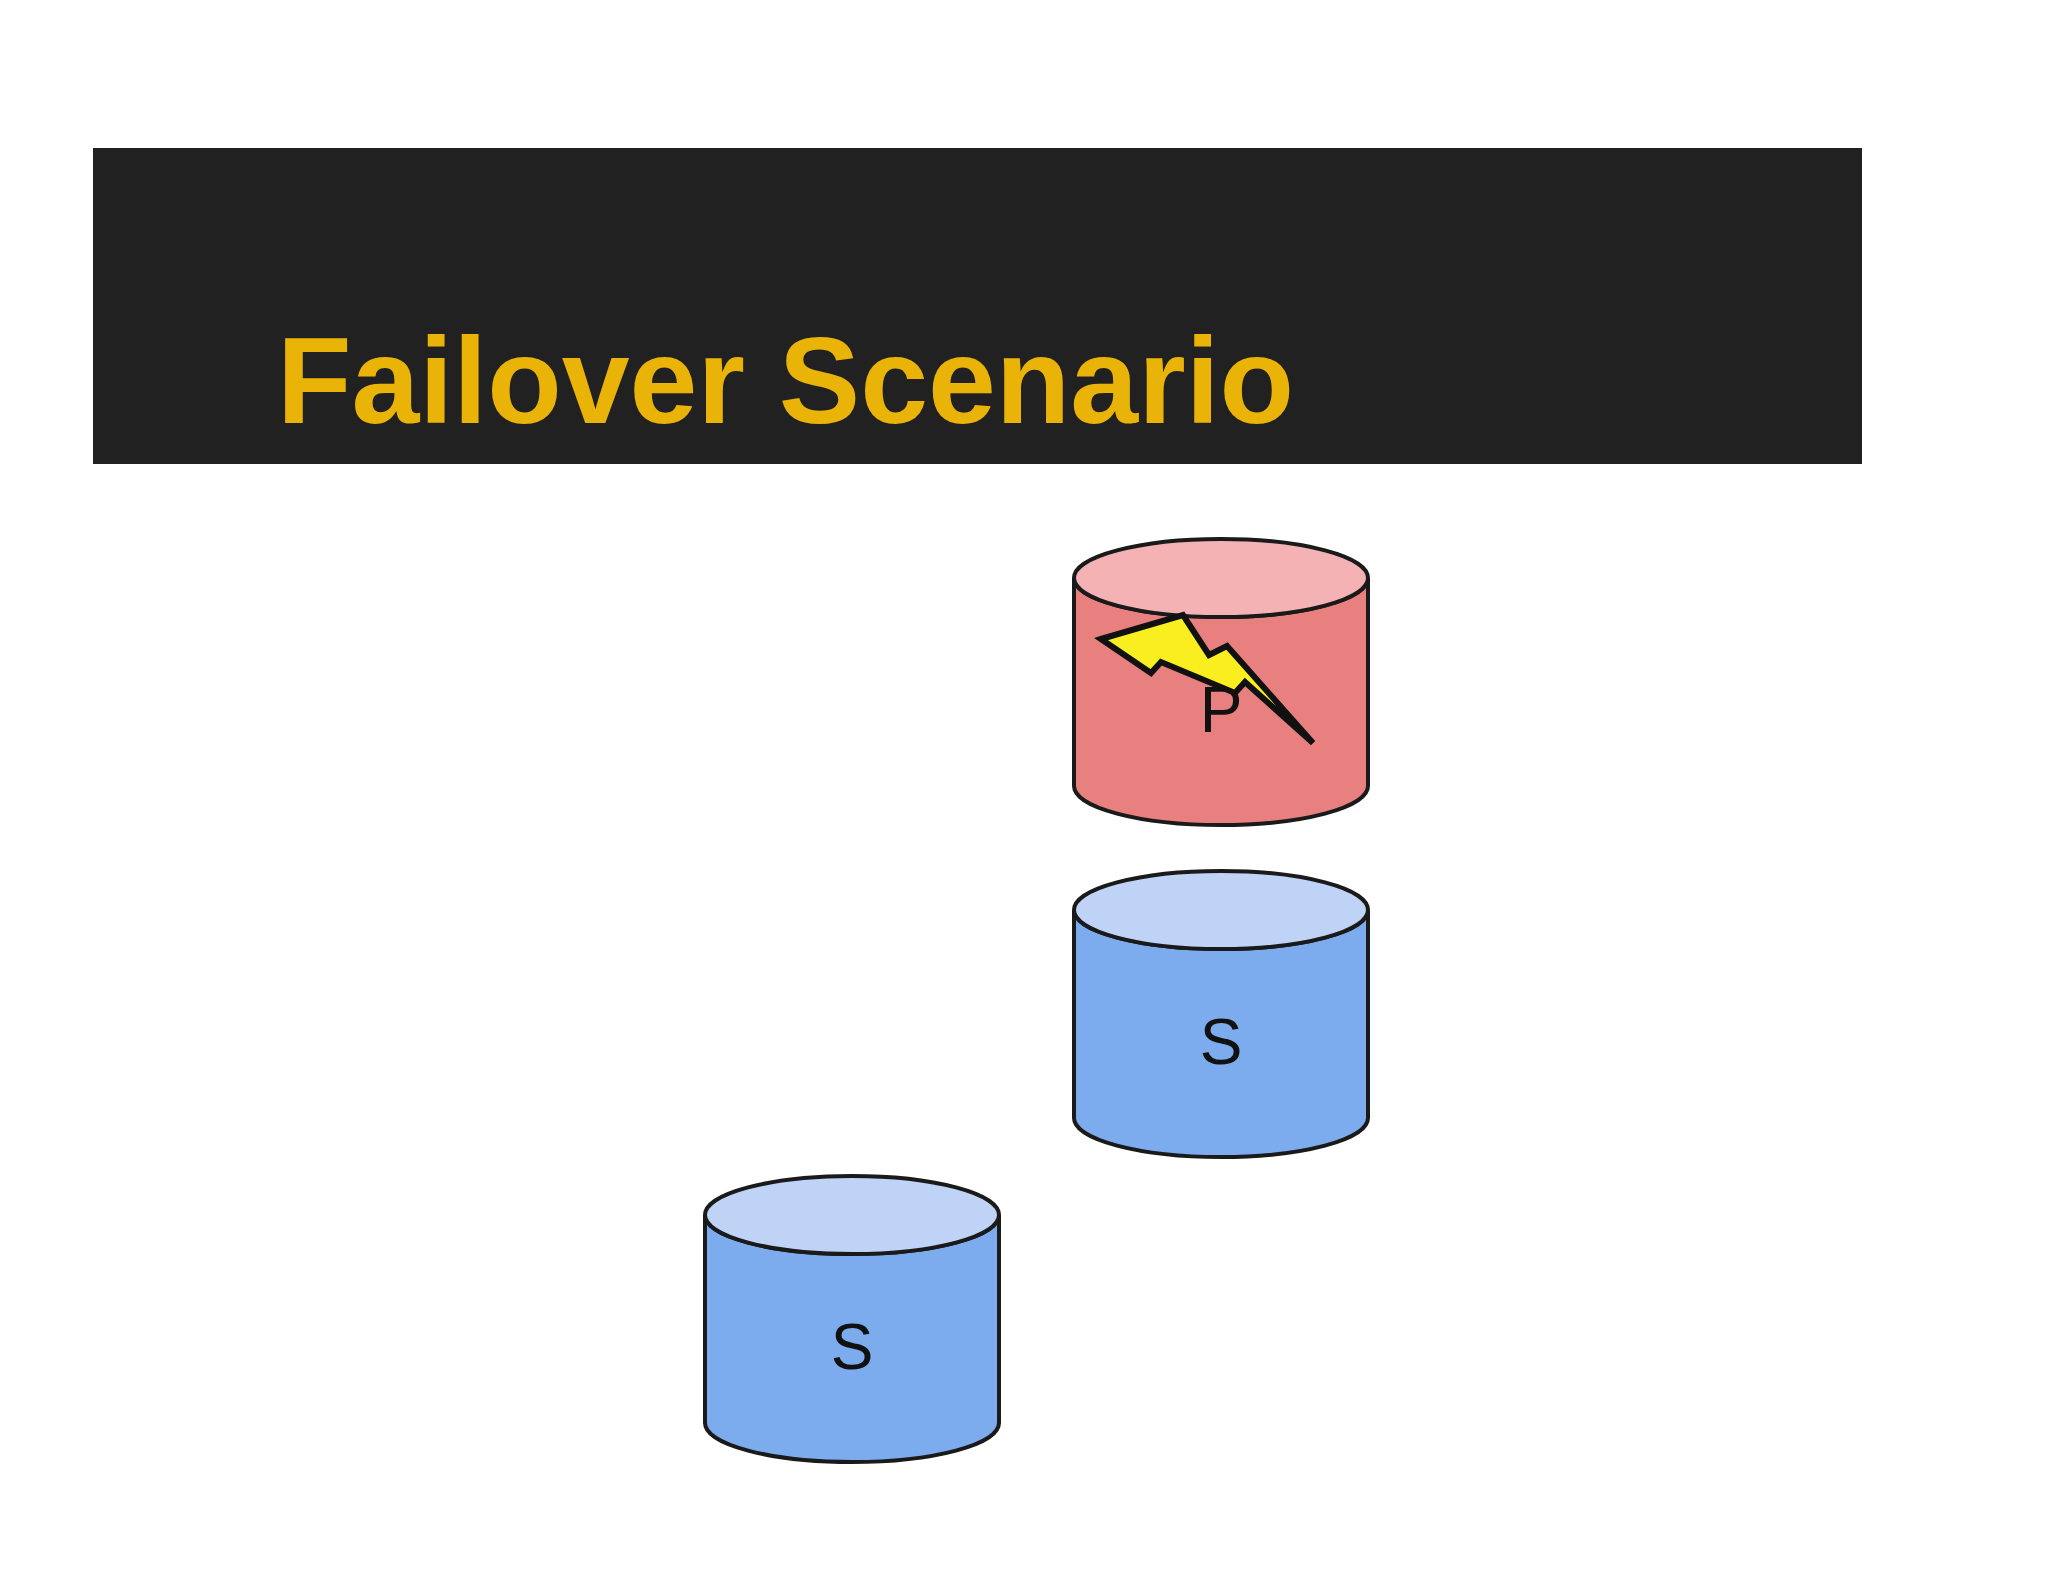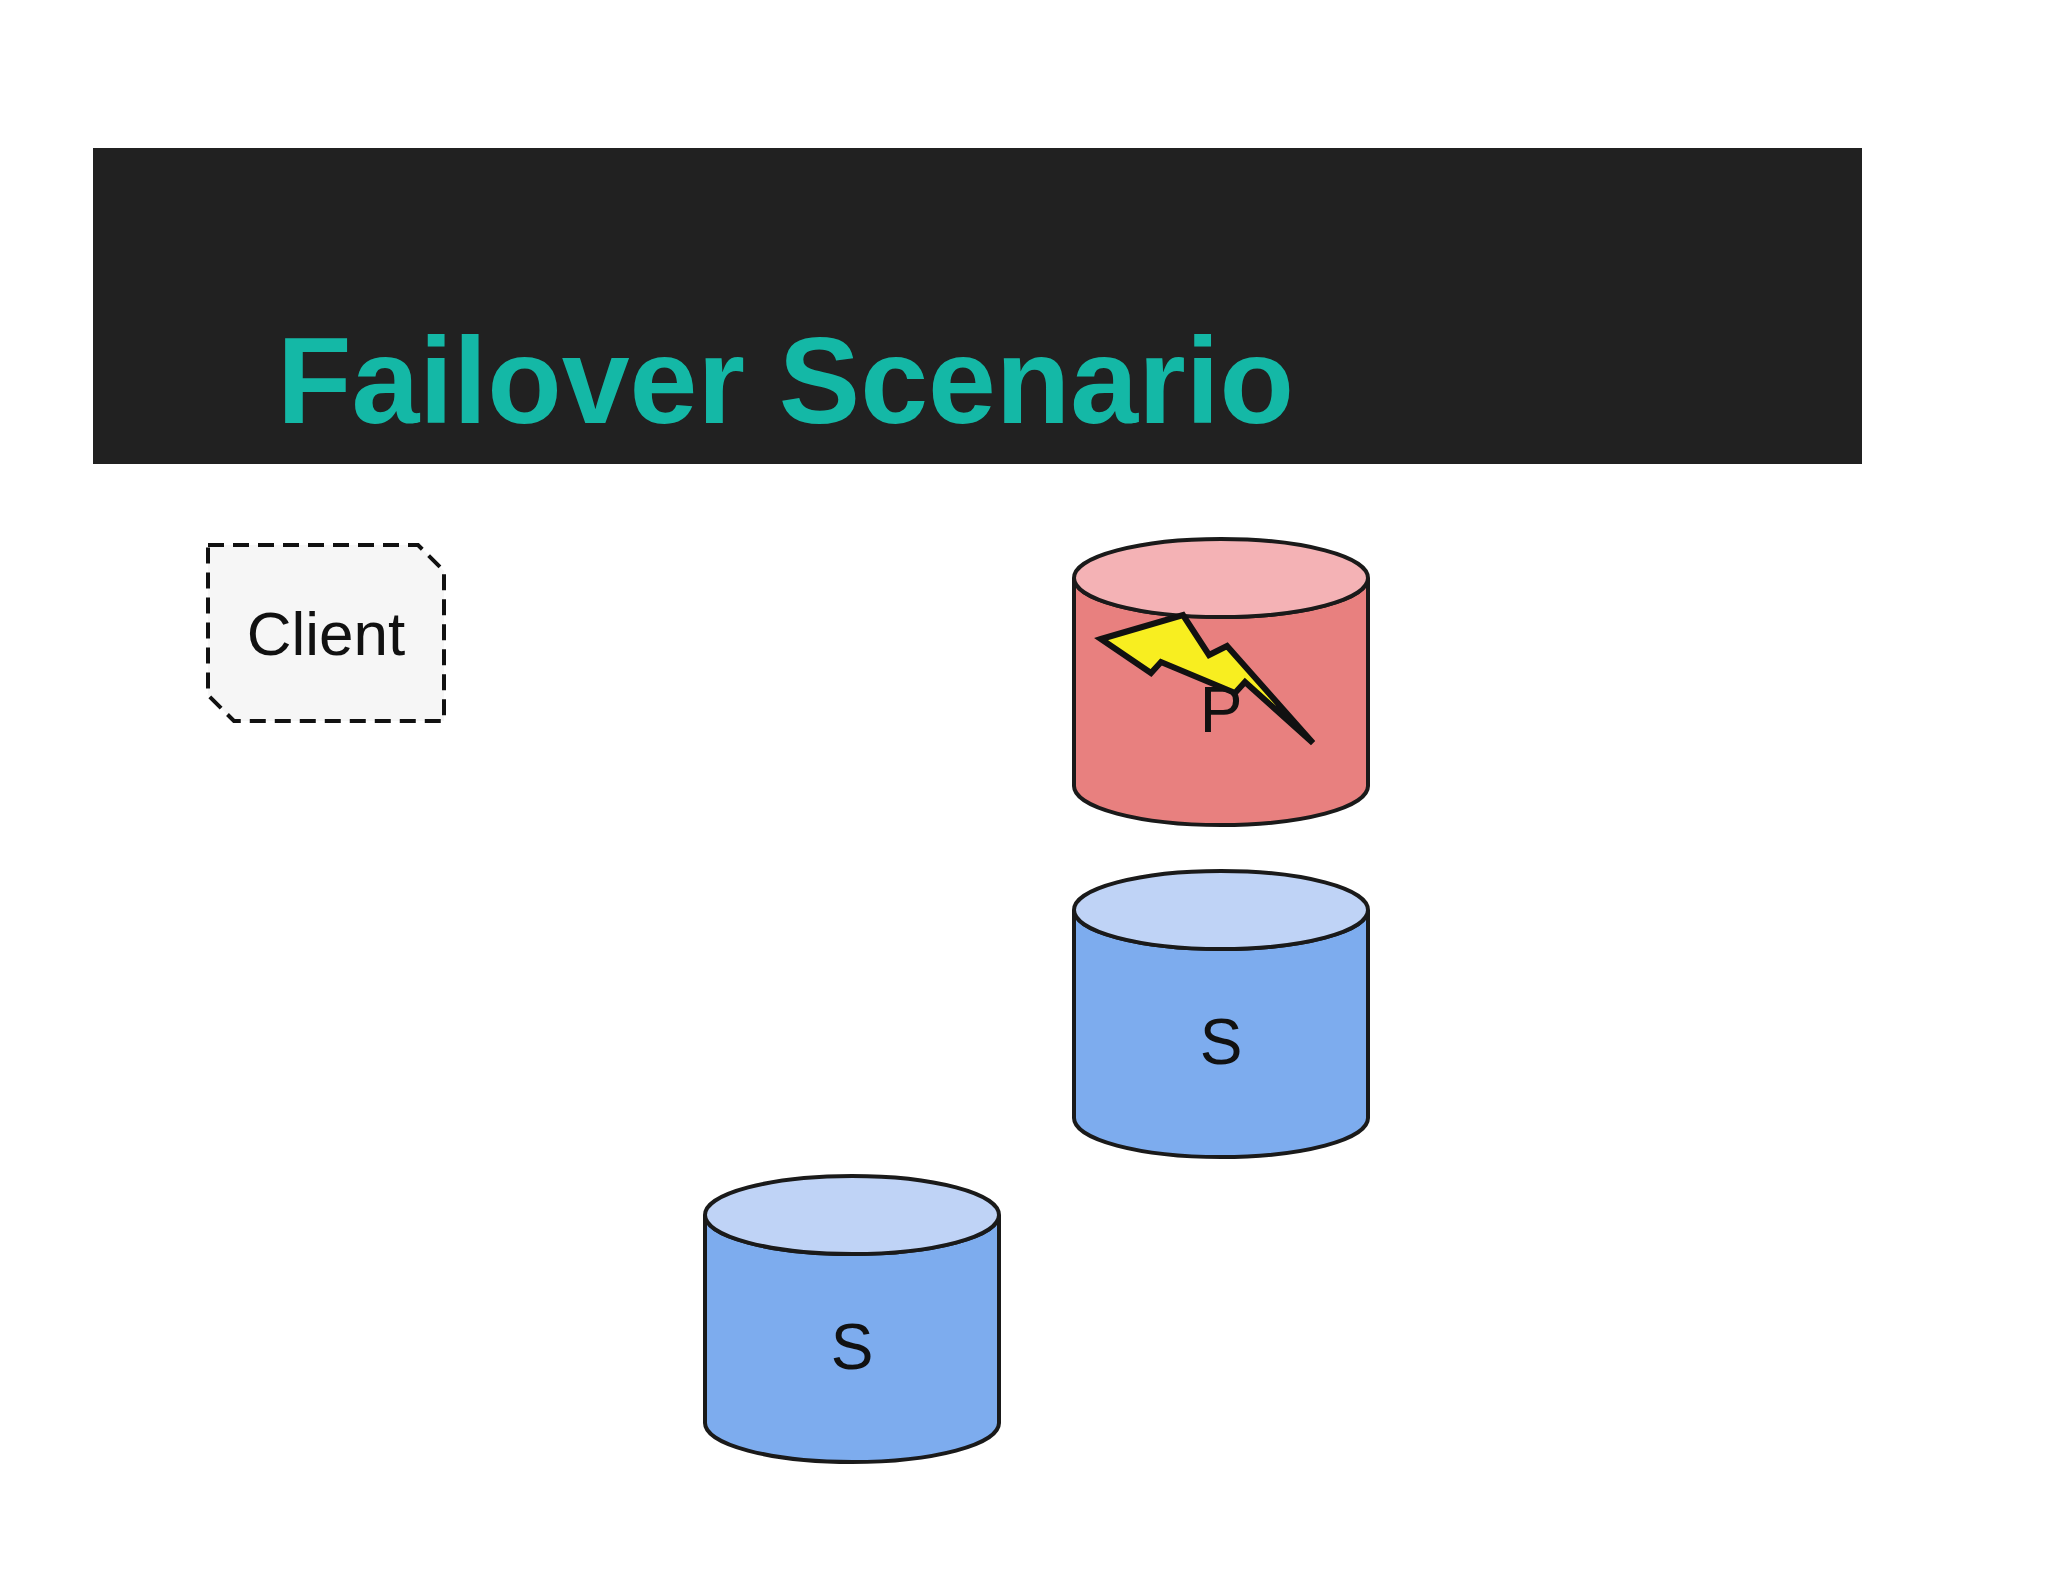--- a/index.html
+++ b/index.html
@@ -82,29 +82,23 @@
     font-size: 64px;
     fill: #111111;
   }
 </style>
 </head>
 <body>
 
 <div class="slide">
 
   <header class="title-bar" style="background-color: rgb(33, 33, 33);">
-    <h1 style="color: #14b8a6;">Failover Scenario</h1>
+    <h1 style="color: #eab308;">Failover Scenario</h1>
   </header>
 
-  <div class="client-box">
-    <svg width="242" height="182" viewBox="0 0 242 182">
-      <path d="M 3 3 H 213 L 239 29 V 179 H 29 L 3 153 Z" class="dashed-stroke" fill="#f6f6f6"></path>
-    </svg>
-    <div class="shape-label-overlay">Client</div>
-  </div>
 
 
   <div class="cylinder cyl-primary">
     <svg width="300" height="292" viewBox="0 0 300 292">
       <path d="M 3 42 L 3 250 A 147 39 0 0 0 297 250 L 297 42 A 147 39 0 0 1 3 42 Z" class="stroked" fill="#e8807f"></path>
       <ellipse cx="150" cy="42" rx="147" ry="39" class="stroked" fill="#f4b2b5"></ellipse>
       <text x="150" y="196" text-anchor="middle" class="node-letter">P</text>
       <polygon points="30,103 112,79 138,119 156,110 242,207 174,146 164,157 90,126 80,137" class="bolt-stroke" fill="#f8ee20"></polygon>
     </svg>
   </div>

